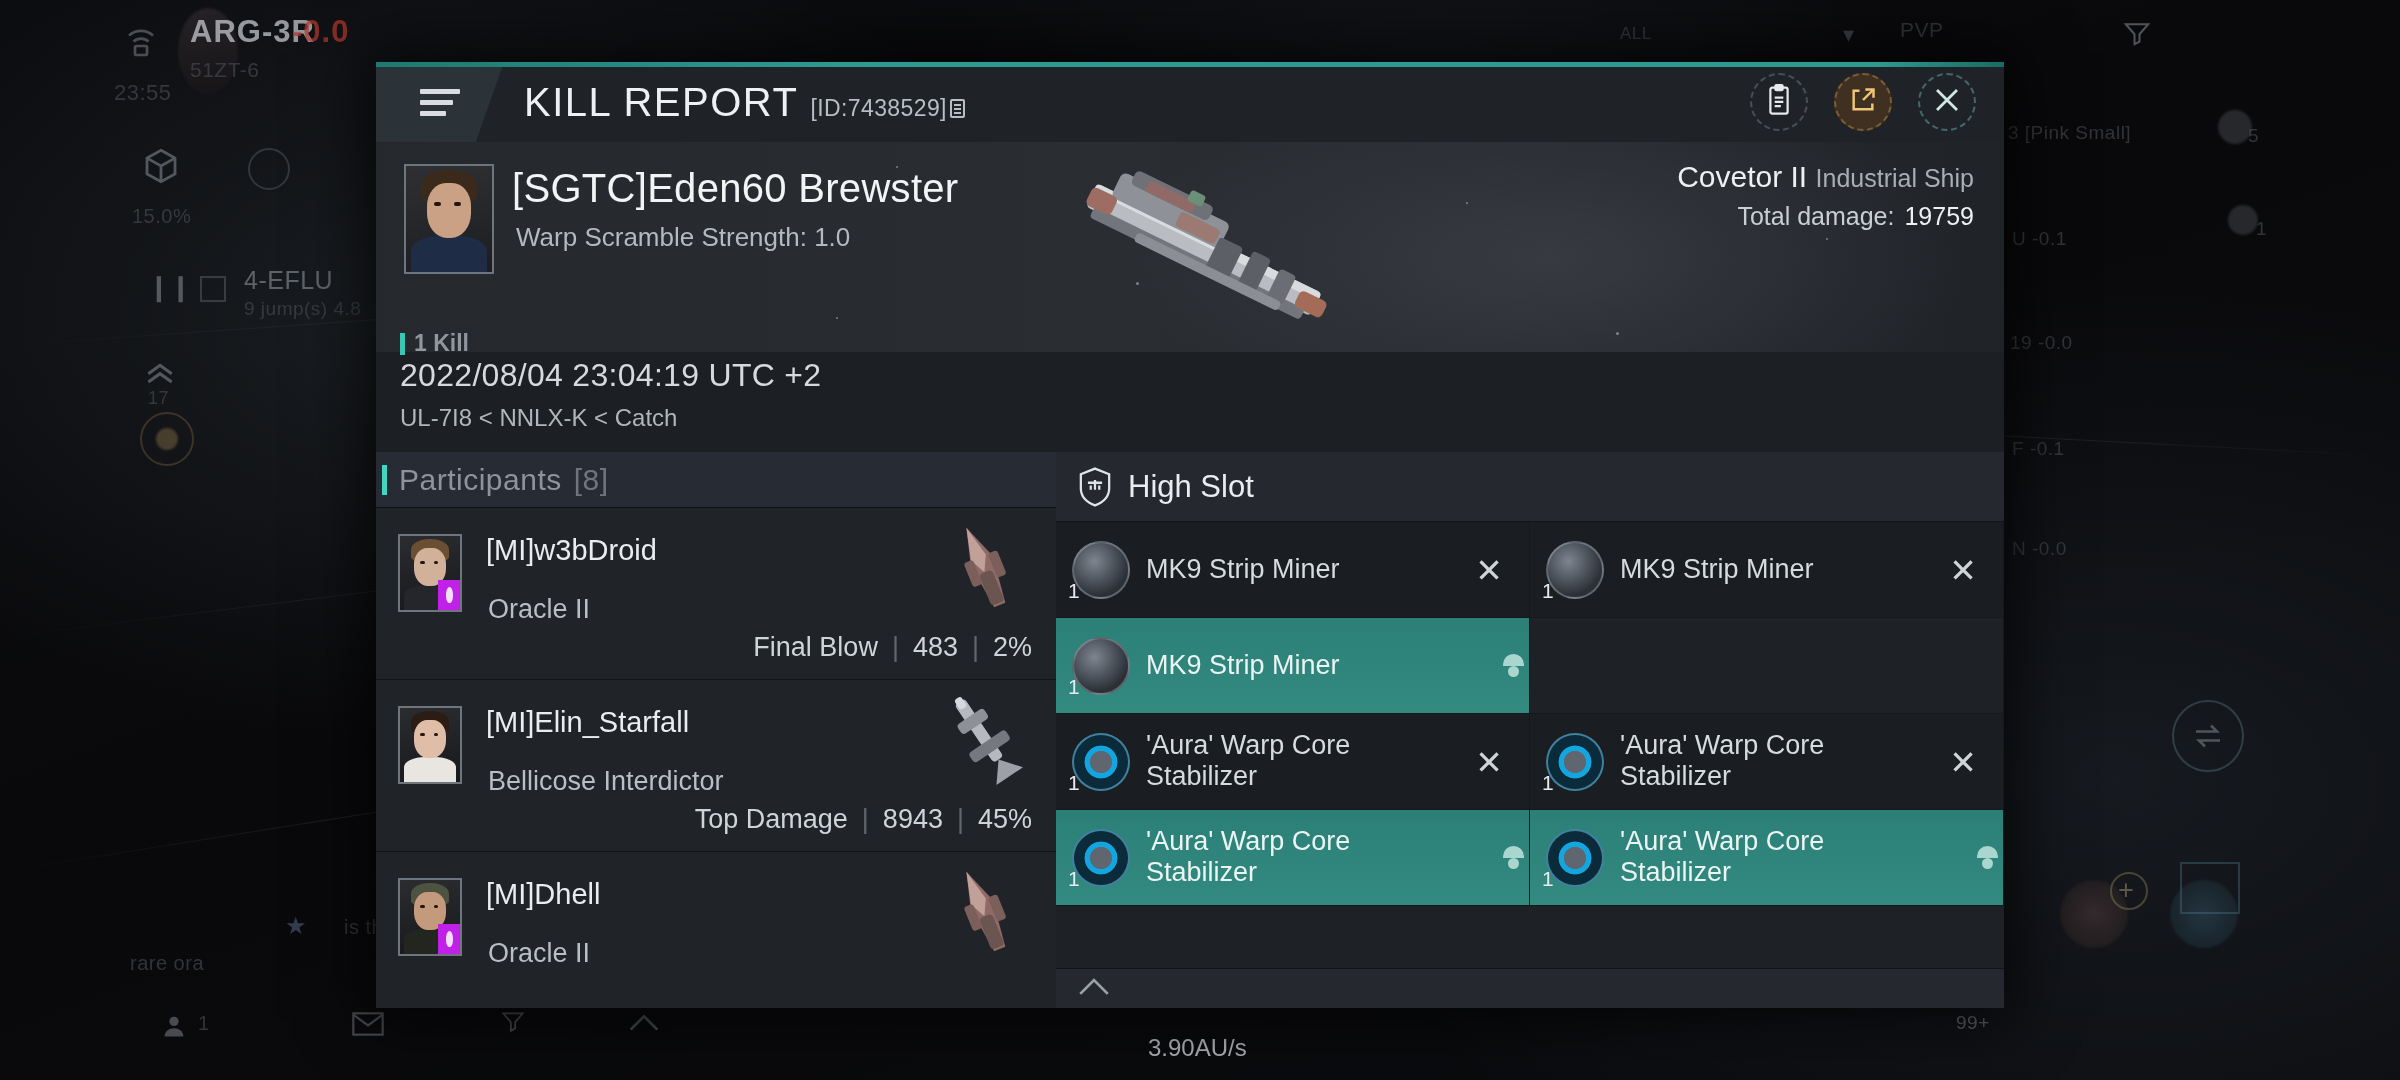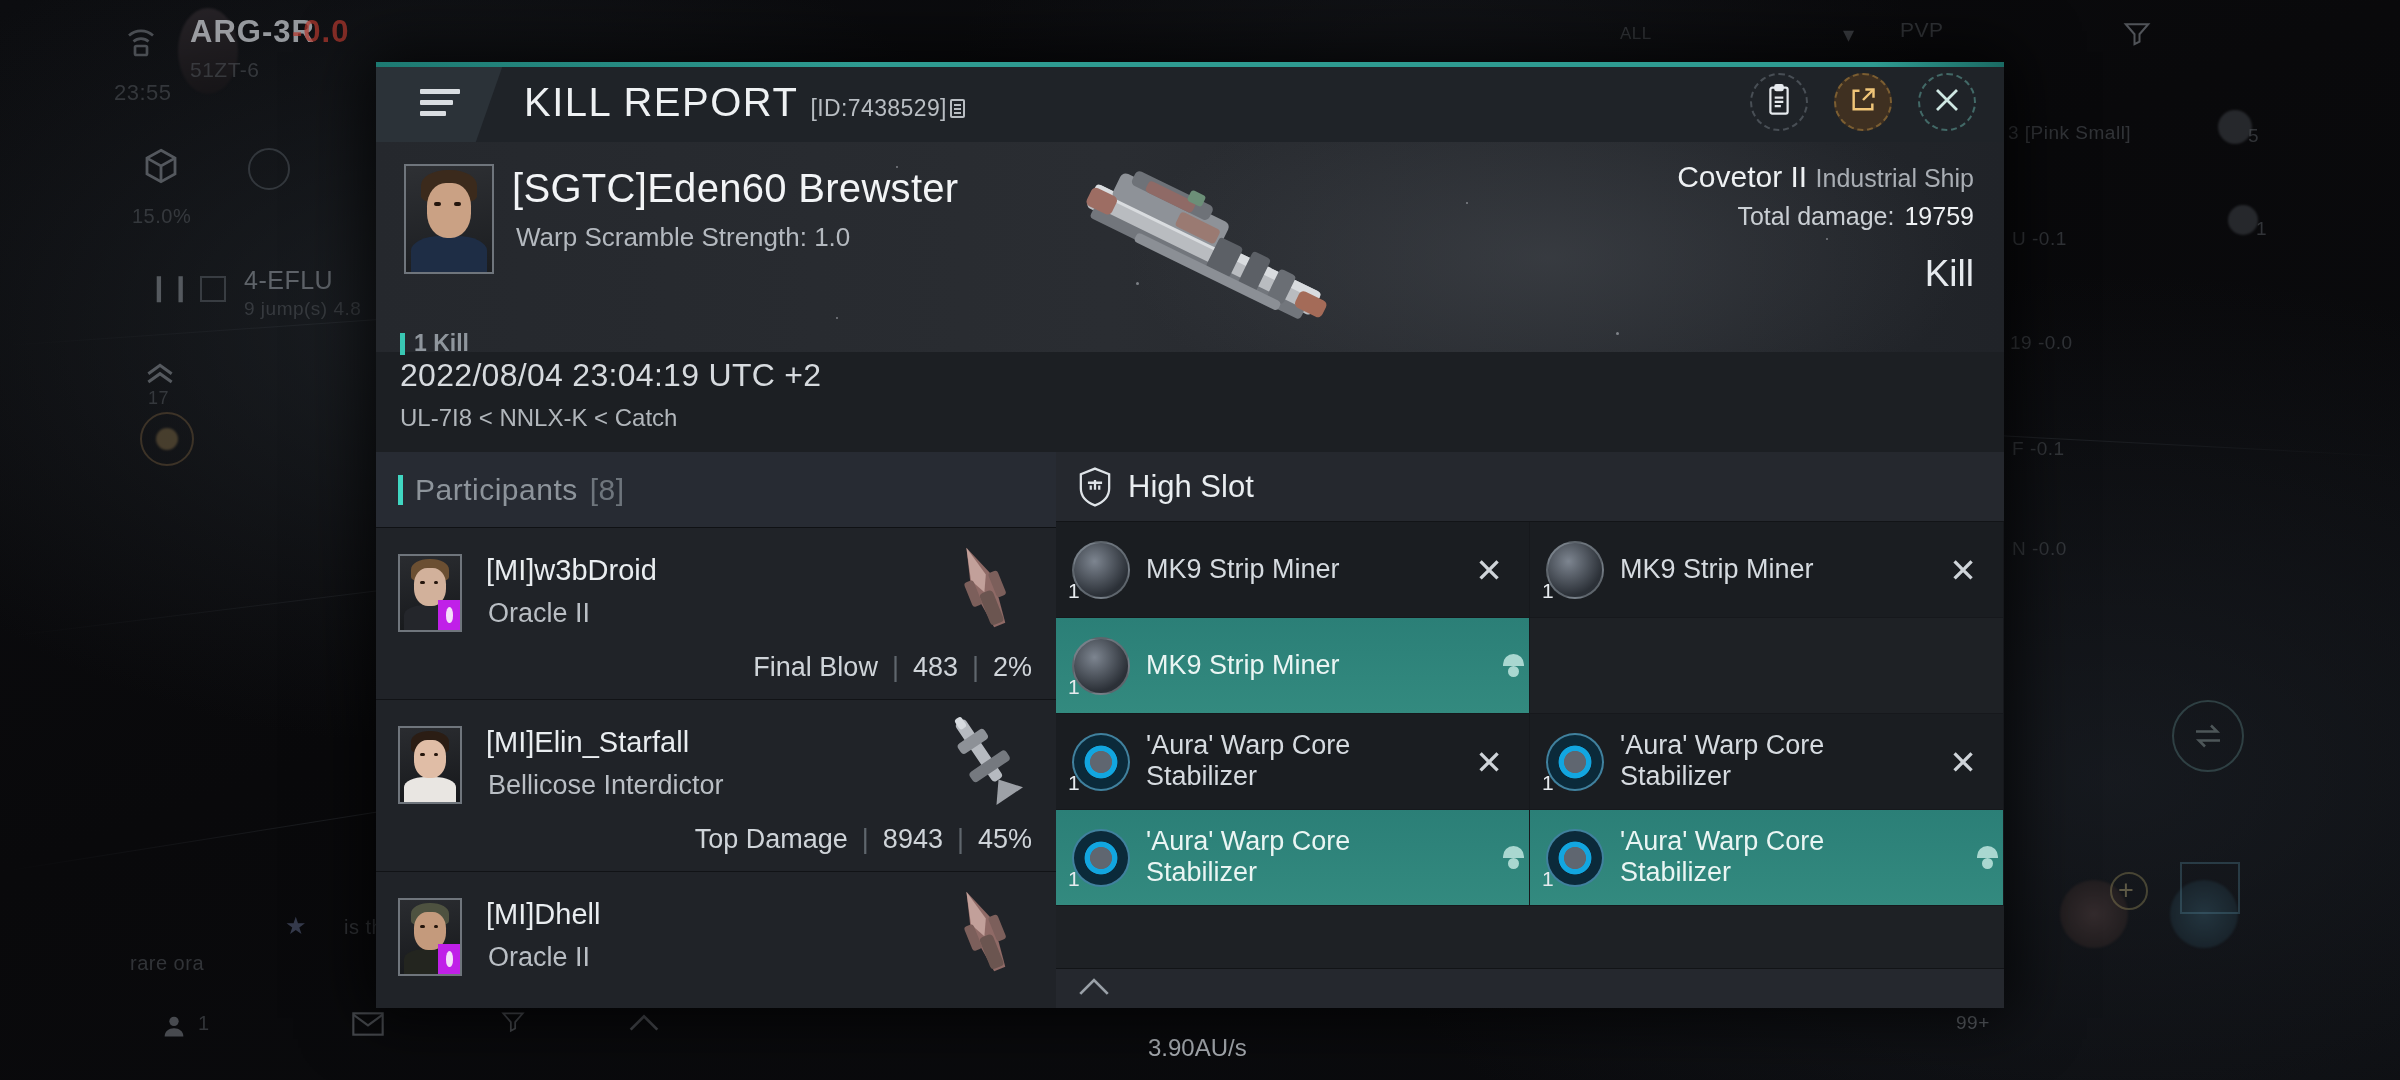--- a/index.html
+++ b/index.html
@@ -173,22 +173,22 @@
   }
   .vr-isk .unit { font-size: 42px; }
   .vr-kill { margin-top: 22px; font-size: 37px; color:#e6eaee; }
 
   
   #body { position:absolute; left:0; right:0; top:390px; bottom:0; display:flex; }
 
   
   #participants { width: 680px; position:relative; background:#1b1e22; }
   #part-head {
-    height: 76px; background:#272b33;
-    display:flex; align-items:center; gap: 12px; padding-left: 22px;
+    height: 56px; background:#272b33;
+    display:flex; align-items:center; gap: 12px; padding-left: 6px;
     border-bottom: 1px solid #0f1114;
   }
   #part-head .bar { width:5px; height:30px; background:#40d6c2; }
   #part-head .lbl { font-size: 30px; color:#8d949b; letter-spacing:.5px; }
   #part-head .cnt { color:#6e757c; }
 
   .p-row {
     position:relative; height: 172px;
     border-bottom: 1px solid #111316;
     background:#202328;
@@ -200,21 +200,21 @@
     background: linear-gradient(170deg,#2a2c30,#16181b);
     overflow:hidden;
   }
   .p-badge {
     position:absolute; right:0; bottom:0;
     width:22px; height:30px; background:#c020e8;
     display:flex; align-items:center; justify-content:center;
   }
   .p-badge i { width:7px; height:16px; background:#f4dff8; border-radius:50% 50% 45% 45%; }
   .p-name { position:absolute; left: 110px; top: 26px; font-size: 29px; color:#e9edf0; }
-  .p-ship { position:absolute; left: 112px; top: 70px; font-size: 27px; color:#b9bec4; }
+  .p-ship { position:absolute; left: 112px; top: 86px; font-size: 27px; color:#b9bec4; }
   .p-stats {
     position:absolute; right: 24px; bottom: 16px;
     font-size: 27px; color:#cfd4d9;
     display:flex; align-items:center; gap: 14px;
   }
   .p-stats .sep { color:#5f666d; }
   .p-thumb { position:absolute; right: 26px; top: 8px; width:92px; height:100px; }
 
   
   #modules { flex:1; position:relative; background:#1e2125; overflow:hidden; }
@@ -468,21 +468,20 @@
     </div>
 
     <div id="victim-right">
       <div class="vr-line1">
         <span>Covetor II</span>
         <span class="cls">Industrial Ship</span>
       </div>
       <div class="vr-line2">
         <span>Total damage:</span><span class="num">19759</span>
       </div>
-      <div class="vr-kill">Kill</div>
     </div>
   </div>
 
   <div id="body">
 
     <div id="participants">
       <div id="part-head">
         <span class="bar"></span>
         <span class="lbl">Participants</span>
         <span class="lbl cnt">[8]</span>

